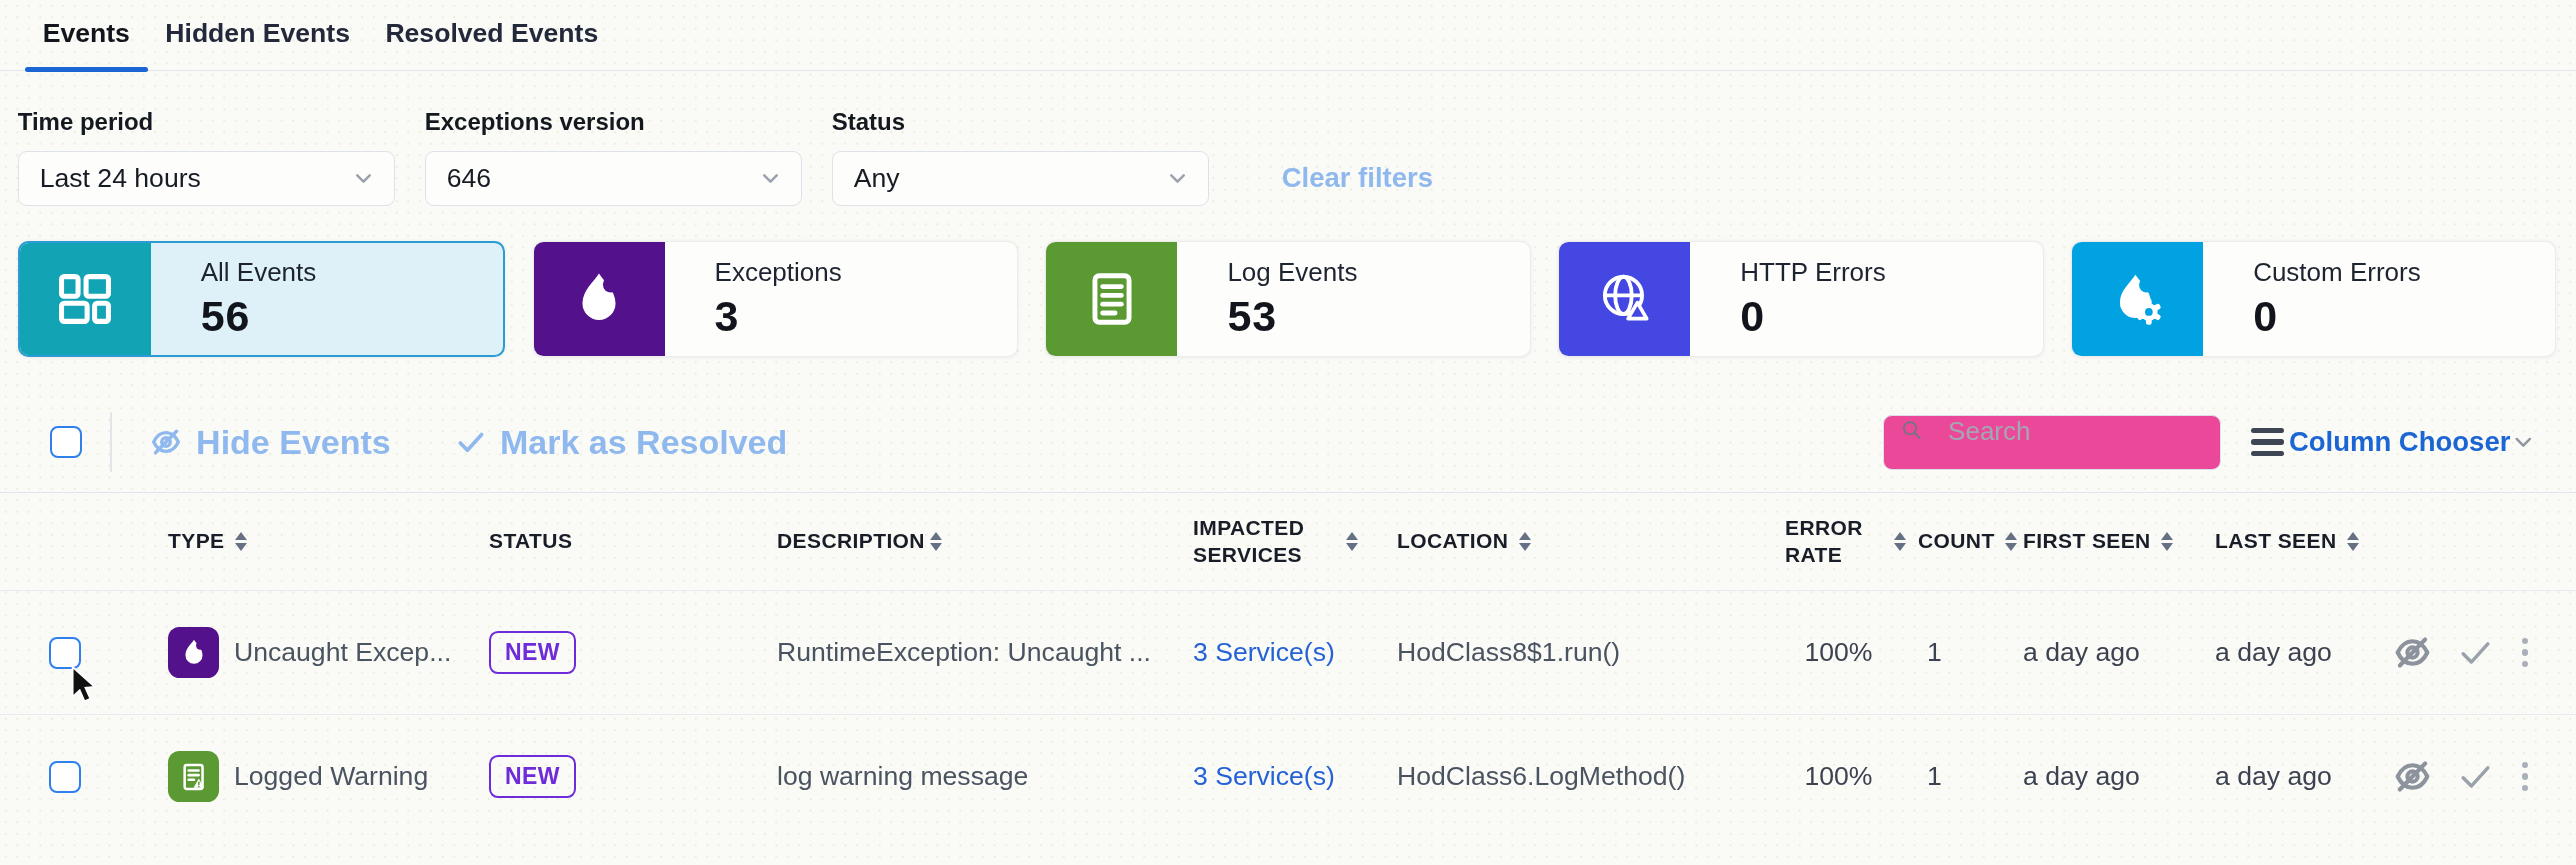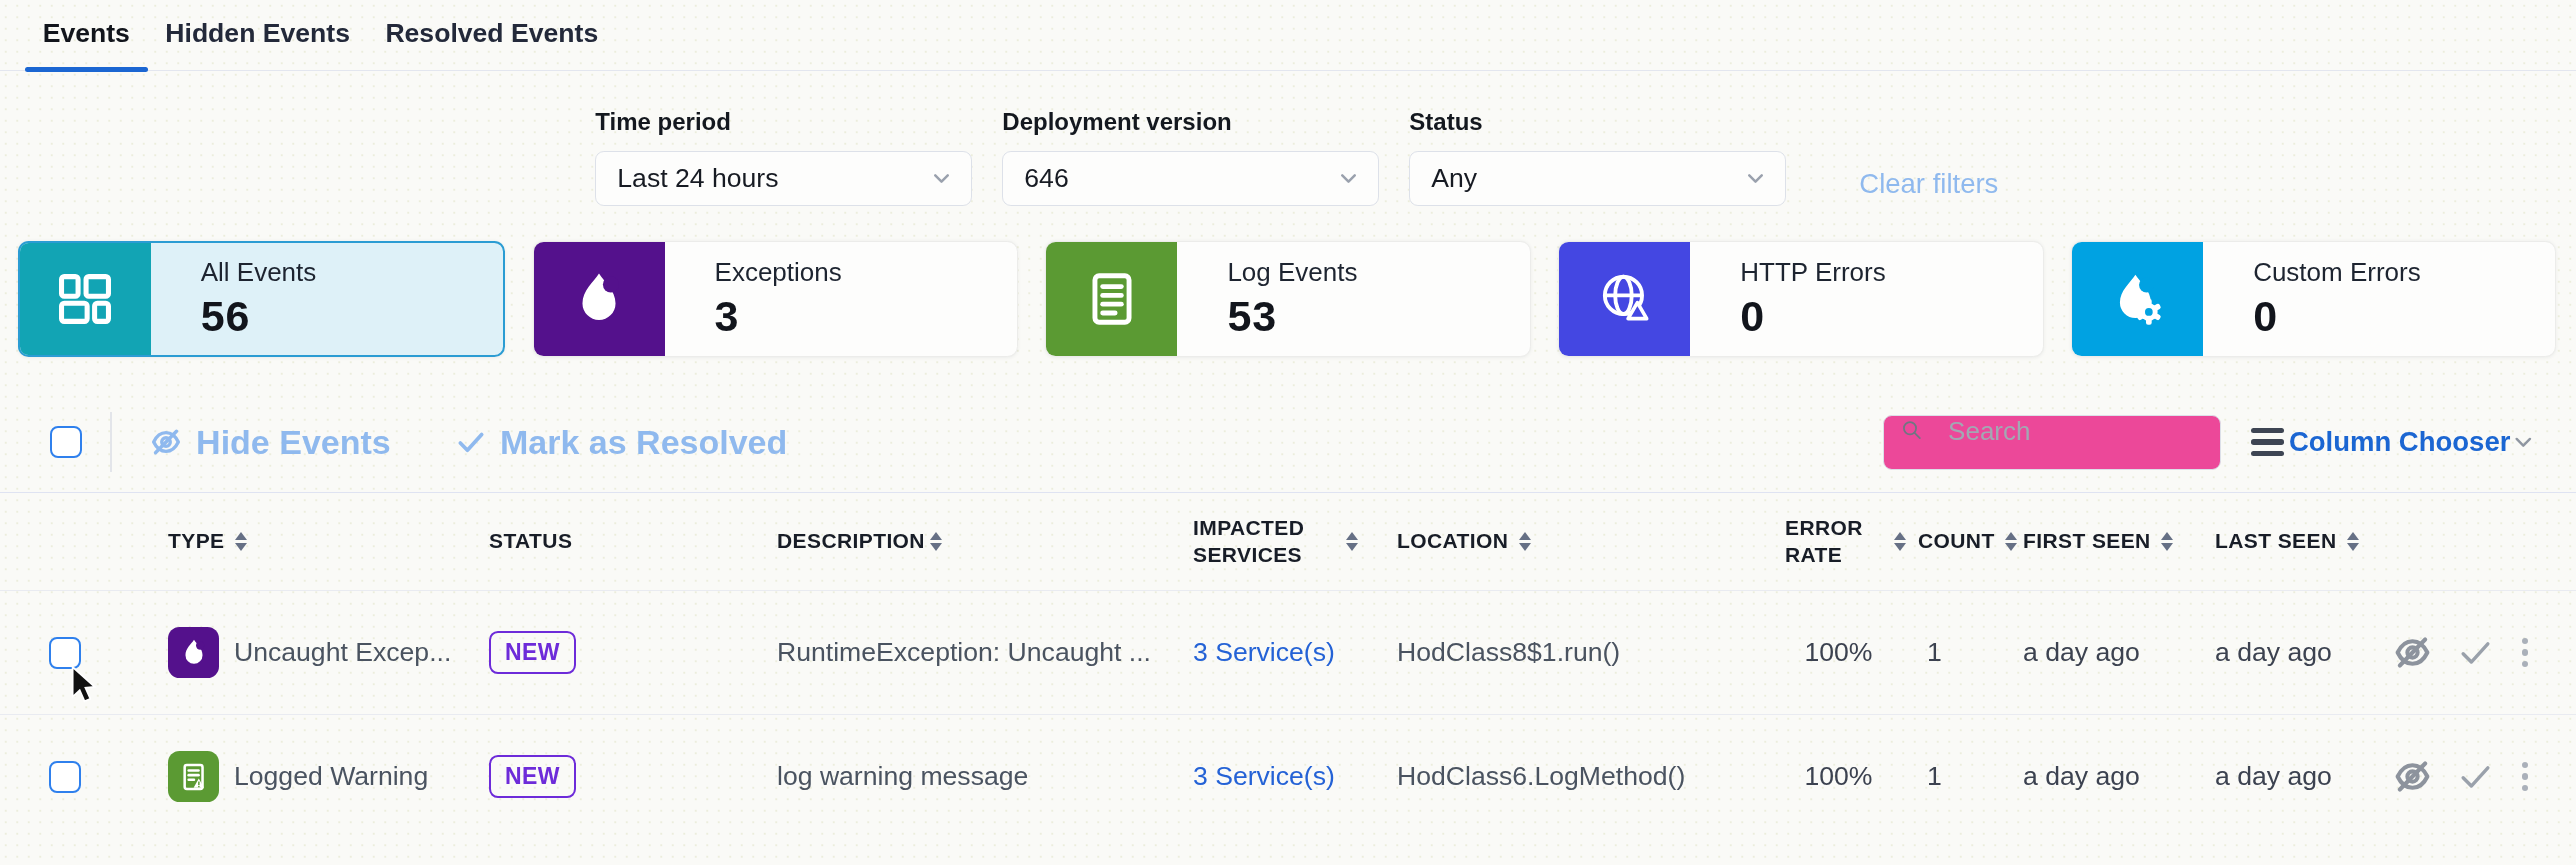--- a/index.html
+++ b/index.html
@@ -11,28 +11,28 @@
     background-size:11.5px 11.5px;
     color:#1a1f29;
     position:relative;
   }
   
   .tabbar { display:flex; align-items:flex-end; padding:16px 0 0 25px; border-bottom:1.8px solid #e3e6ef; height:71px; }
   .tab { font-size:26.6px; font-weight:600; color:#23293a; padding:0 17.7px 21px 17.7px; position:relative; cursor:pointer; }
   .tab.active { font-weight:700; color:#12151c; }
   .tab.active::after { content:""; position:absolute; left:0; right:0; bottom:-1.8px; height:5.3px; background:var(--accent-blue); border-radius:2.7px; }
   
-  .filters { display:flex; align-items:flex-end; padding:37px 0 0 17.7px;justify-content:center; }
+  .filters { display:flex; align-items:flex-end; padding:37px 0 0 17.7px; }
   .filter-group { display:flex; flex-direction:column; margin-right:30px; }
   .filter-label { font-size:24px; font-weight:700; color:#14181f; margin-bottom:15px; }
   .select { width:377px; height:55px; background:#fdfdfc; border:1.8px solid #dde1e9; border-radius:8.9px;
             display:flex; align-items:center; justify-content:space-between; padding:0 17.7px 0 21px;
             font-size:26.6px; color:#171b23; cursor:pointer; }
   .select svg { flex:none; }
-  .clear-filters { font-size:27.5px; font-weight:400; color:var(--light-blue); margin:0 0 6px 43px; cursor:pointer; }
+  .clear-filters { font-size:27.5px; font-weight:700; color:var(--light-blue); margin:0 0 12px 43px; cursor:pointer; }
   
   .cards { display:flex; gap:27.5px; padding:35px 19.5px 0 17.7px; }
   .card { flex:1; height:116px; background:#fdfdfc; border:0.9px solid #ececea; border-radius:10.6px;
           box-shadow:0 0.9px 3.5px rgba(40,50,70,.07); display:flex; overflow:hidden; cursor:pointer; }
   .card.selected { background:var(--selected-card-bg); border:2.7px solid var(--selected-card-border); }
   .card-icon { width:131px; flex:none; display:flex; align-items:center; justify-content:center; }
   .card-body { display:flex; flex-direction:column; justify-content:center; padding-left:50px; gap:4.4px; }
   .card-title { font-size:26px; color:#1d2430; }
   .card-count { font-size:43px; font-weight:700; color:#12151c; letter-spacing:0.9px; }
   
@@ -89,21 +89,21 @@
   <div class="filter-group">
     <div class="filter-label">Time period</div>
     <div class="select">
       <span>Last 24 hours</span>
       <svg width="25" height="25" viewBox="0 0 24 24" fill="none" stroke="#9aa1ad" stroke-width="2.4" stroke-linecap="round" stroke-linejoin="round">
           <path d="M6 9l6 6 6-6"></path>
         </svg>
     </div>
   </div>
   <div class="filter-group">
-    <div class="filter-label">Deployment version</div>
+    <div class="filter-label">Exceptions version</div>
     <div class="select">
       <span>646</span>
       <svg width="25" height="25" viewBox="0 0 24 24" fill="none" stroke="#9aa1ad" stroke-width="2.4" stroke-linecap="round" stroke-linejoin="round">
           <path d="M6 9l6 6 6-6"></path>
         </svg>
     </div>
   </div>
   <div class="filter-group">
     <div class="filter-label">Status</div>
     <div class="select">

